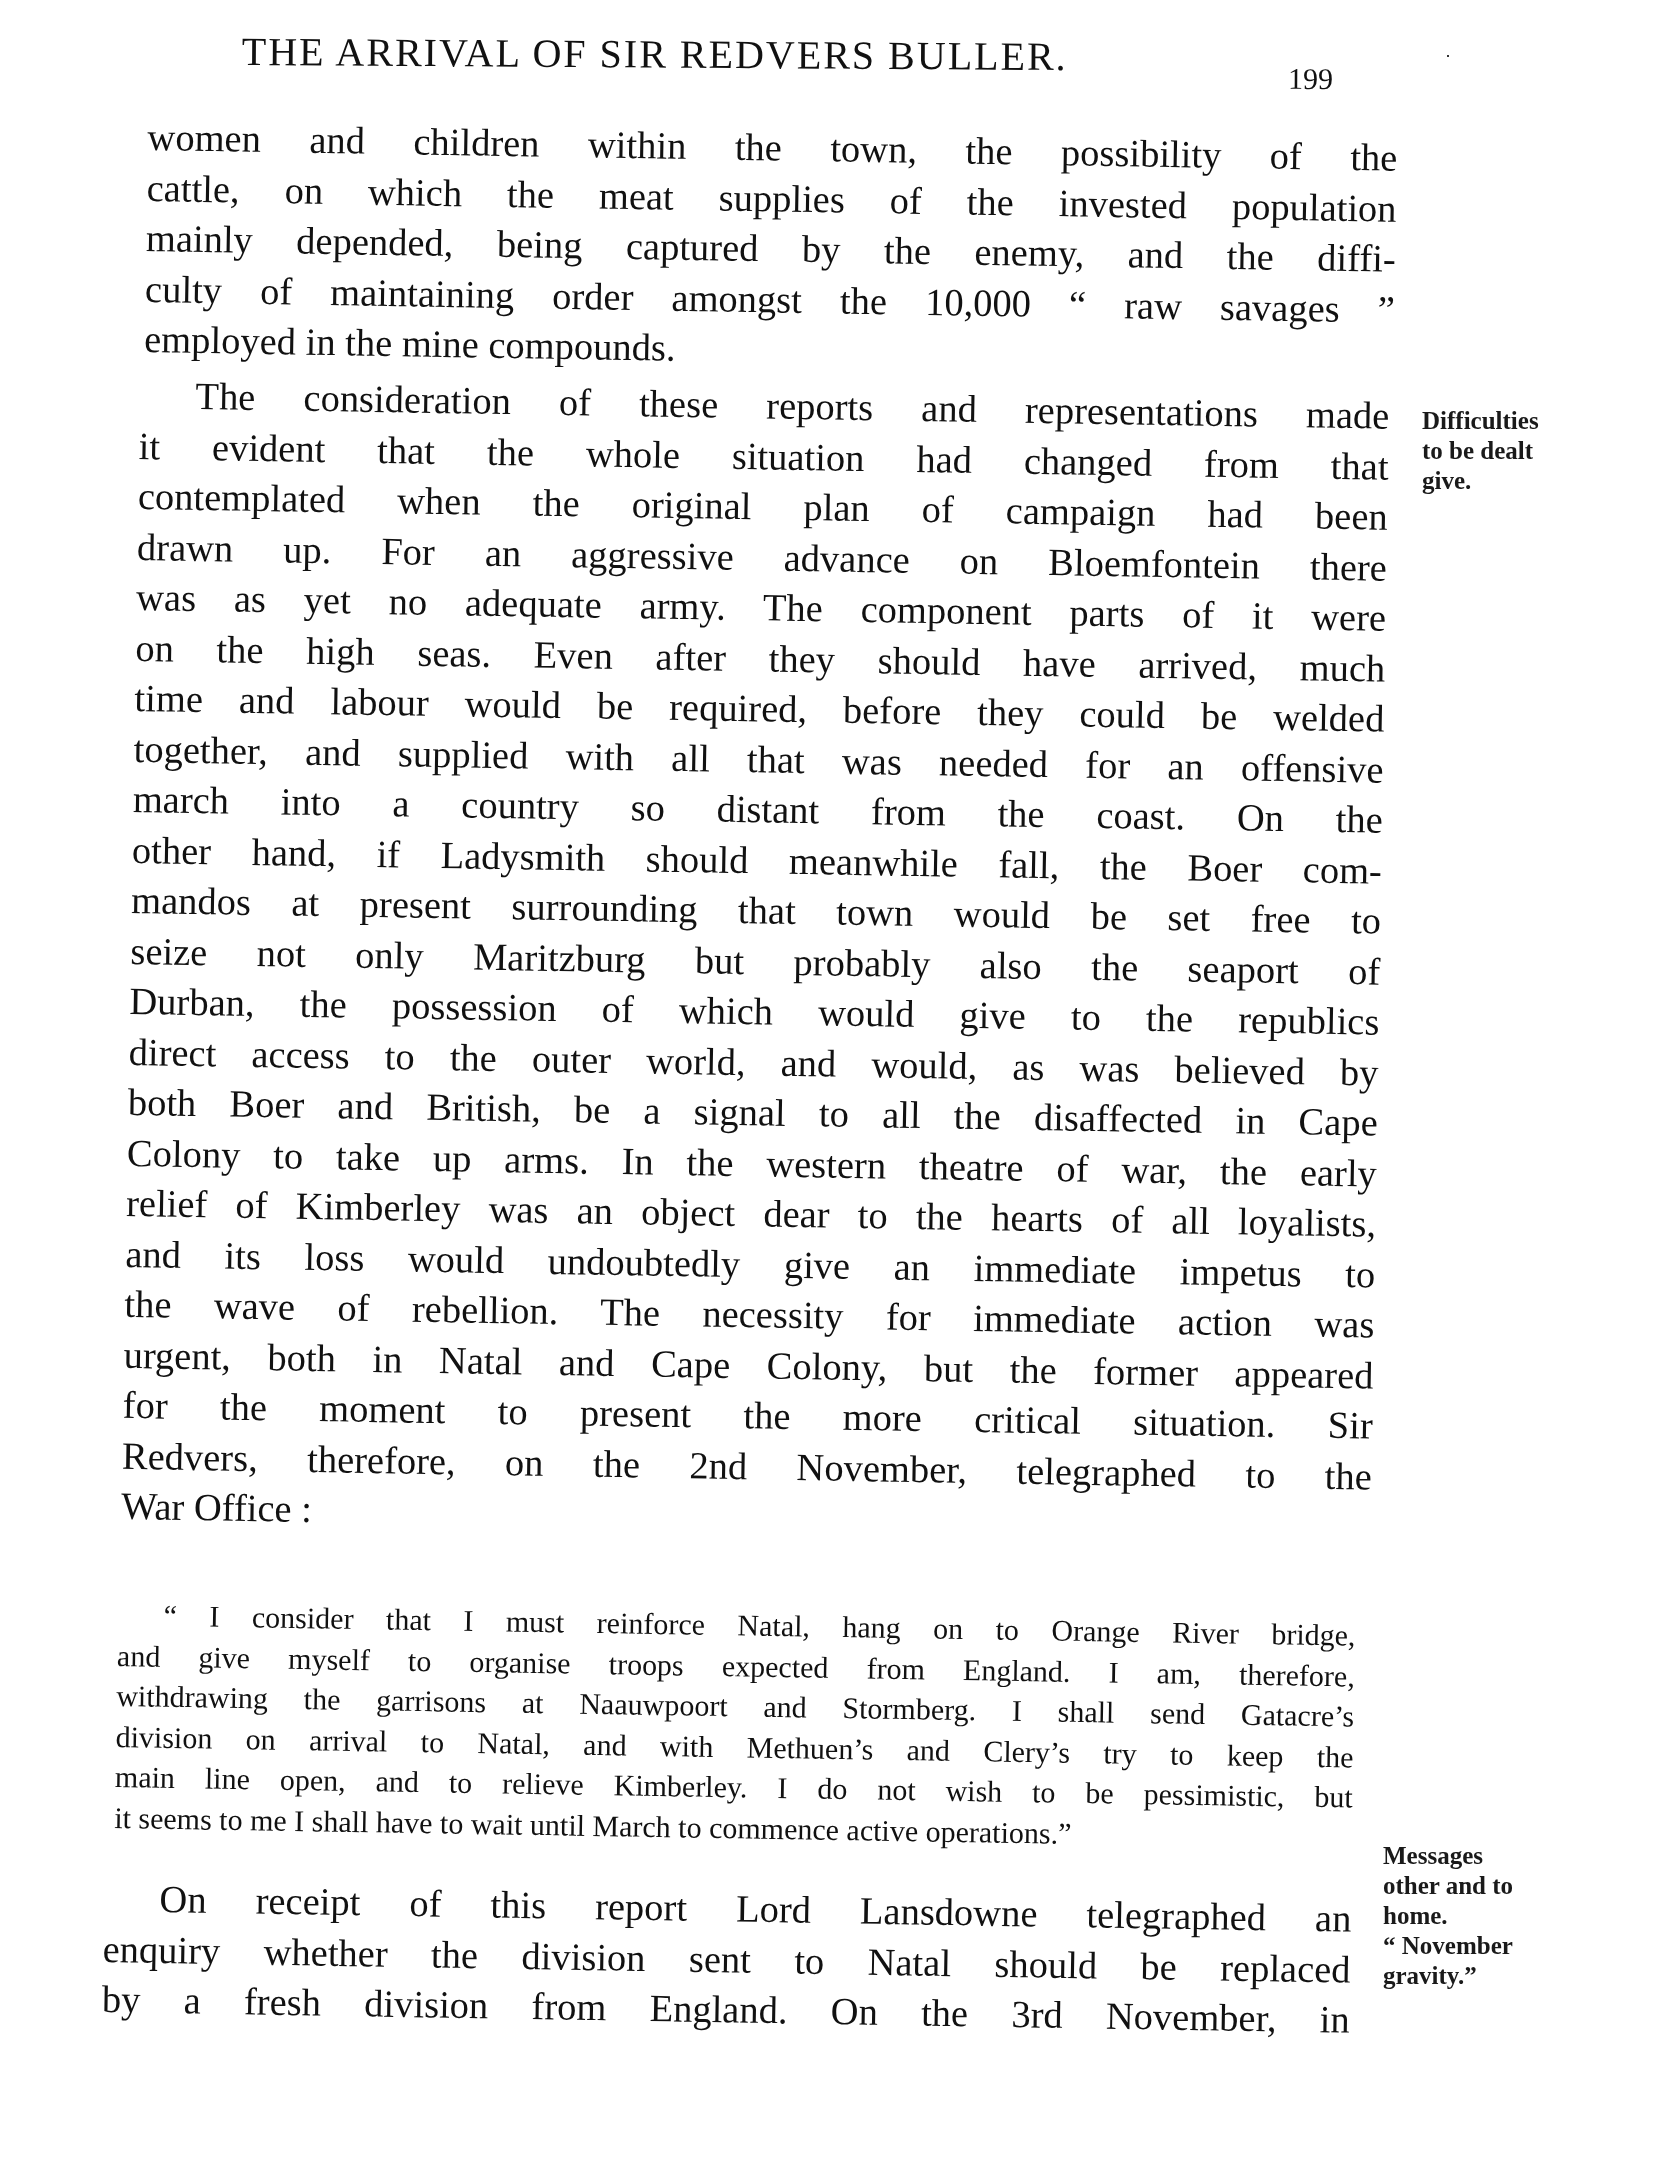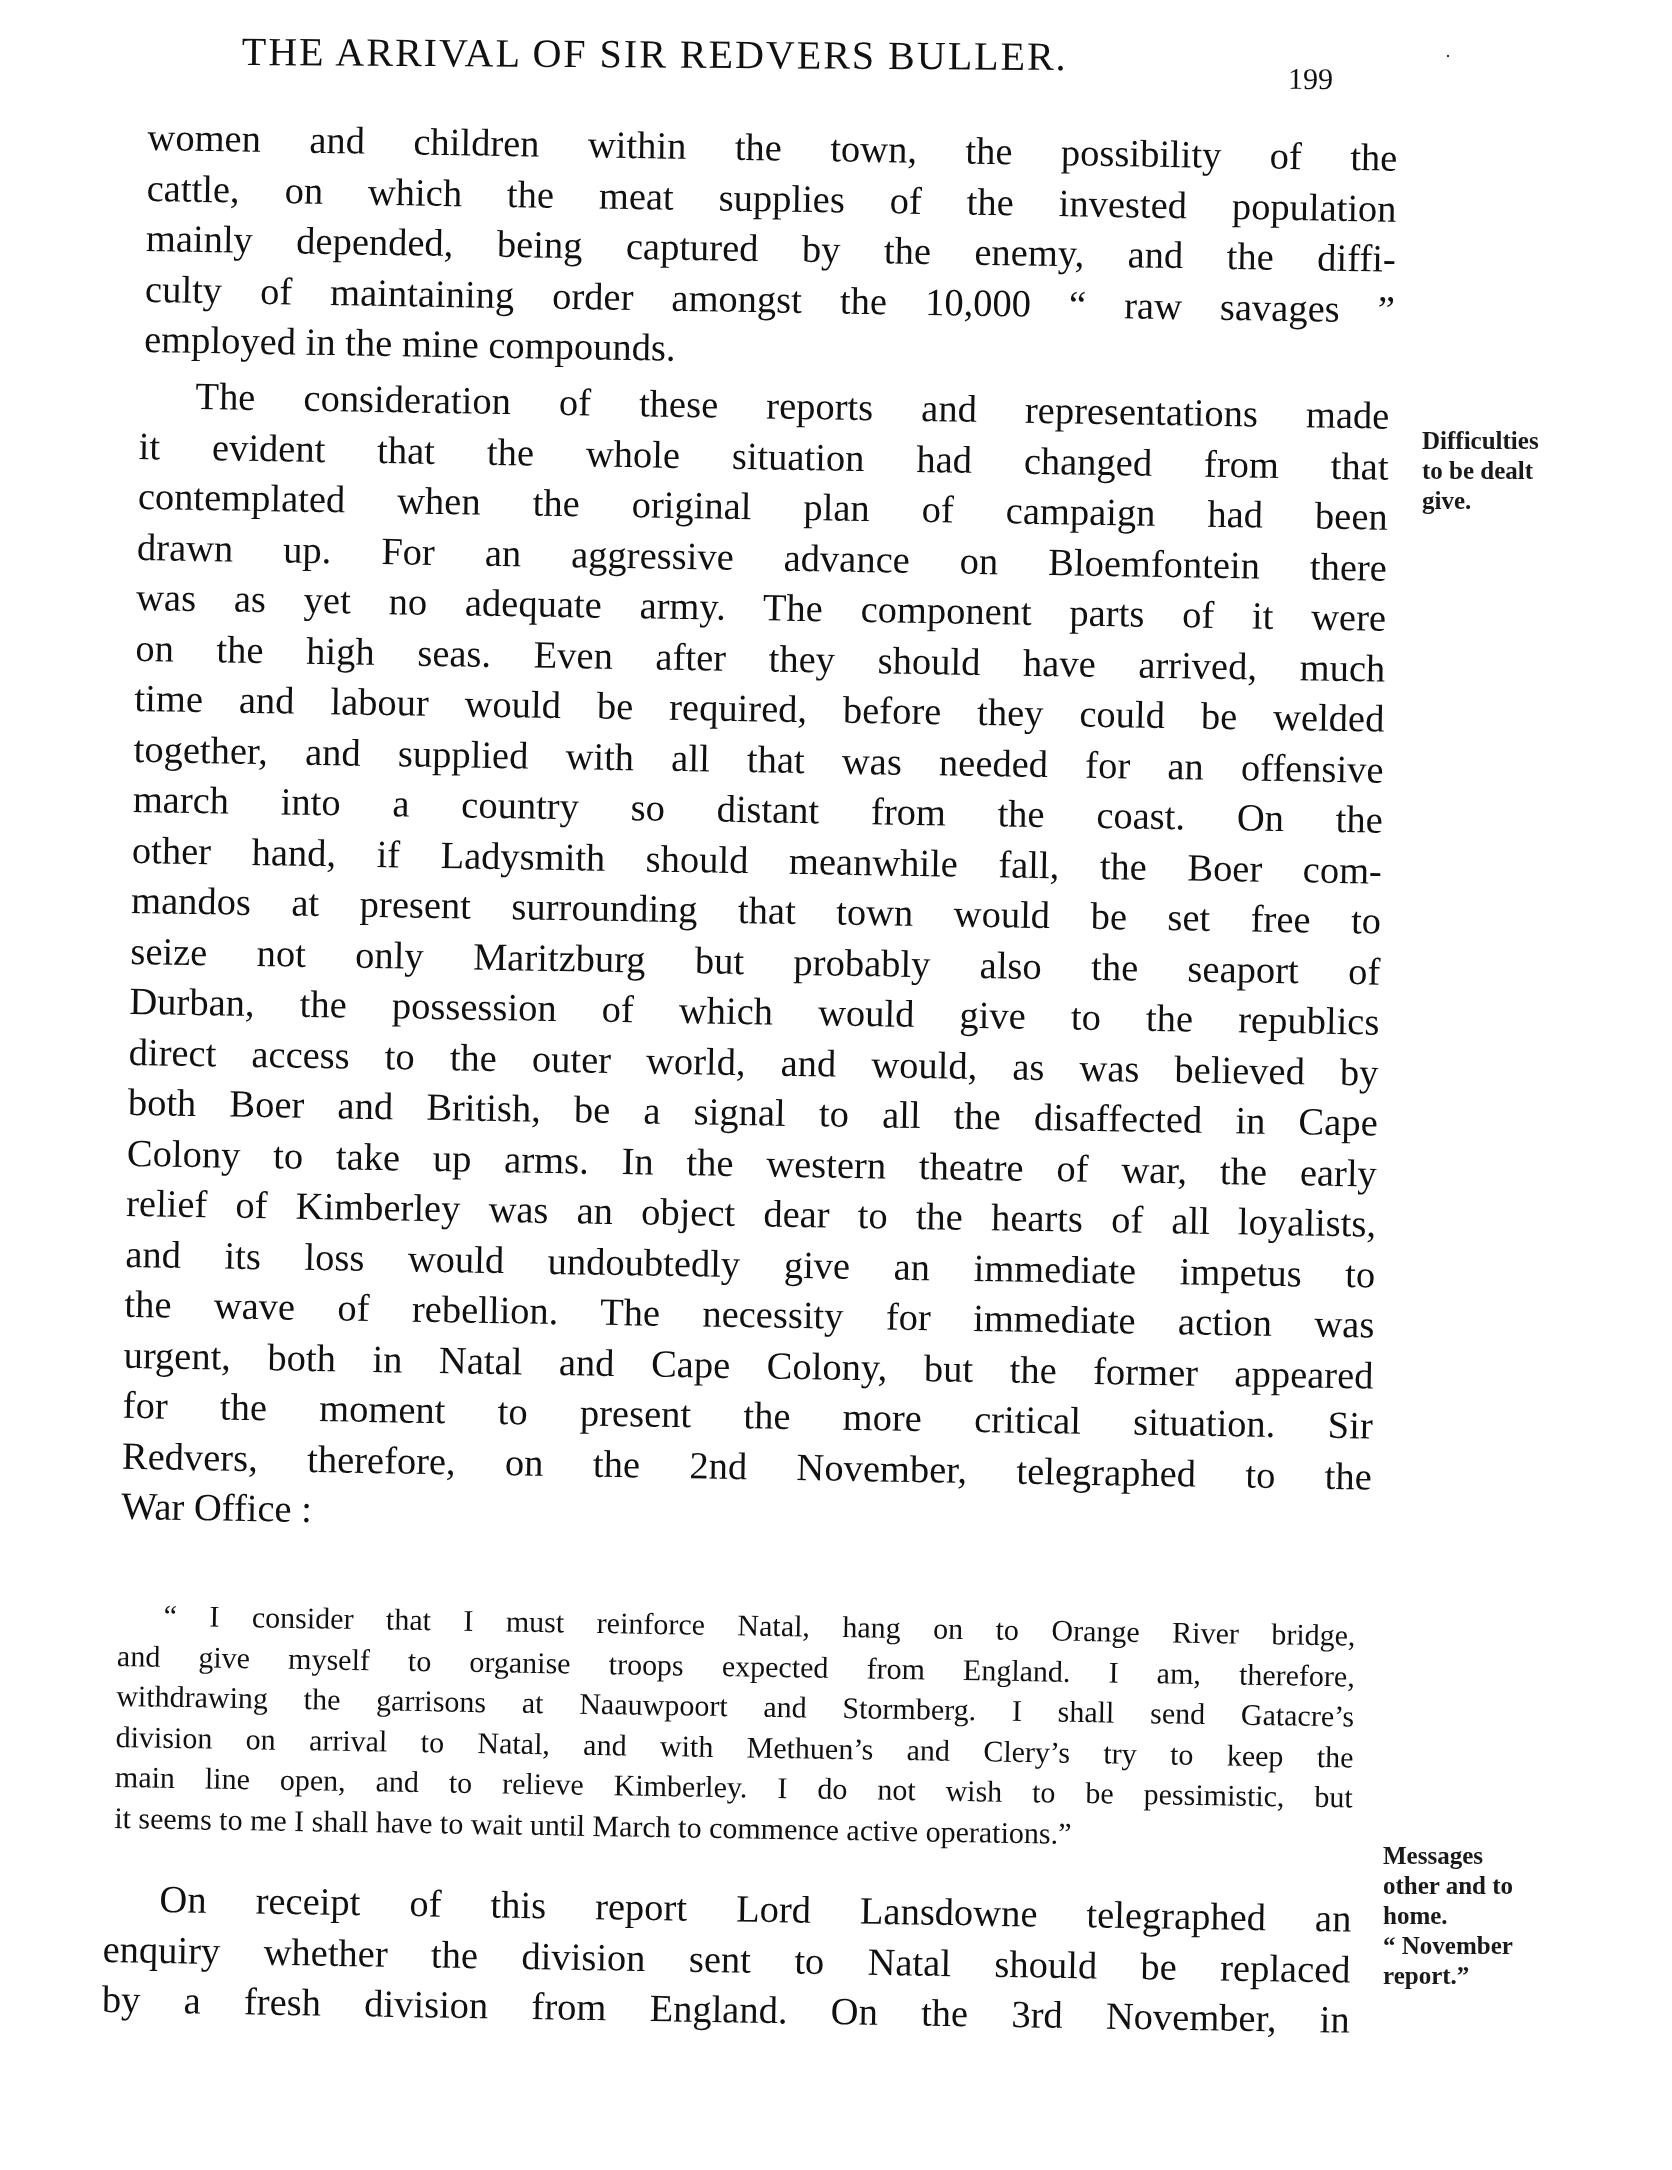--- a/index.html
+++ b/index.html
@@ -94,21 +94,20 @@
       font-size: 25px;
       line-height: 30px;
       white-space: nowrap;
       font-weight: bold;
       color: #1a1a1a;
     }
     .sidenote span { display: block; }
     .sidenote-1 {
       left: 1422px;
       top: 406px;
-      margin-top: 20px;
     }
     .sidenote-2 {
       left: 1383px;
       top: 1841px;
     }
   </style>
 </head>
 <body>
 
 <div class="page">
@@ -170,16 +169,16 @@
     <span>Difficulties</span>
     <span>to be dealt</span>
     <span>give.</span>
   </div>
 
   <div class="sidenote sidenote-2">
     <span>Messages</span>
     <span>other and to</span>
     <span>home.</span>
     <span>“ November</span>
-    <span>report.”</span>
+    <span>gravity.”</span>
   </div>
 
 </div>
 
 </body></html>

